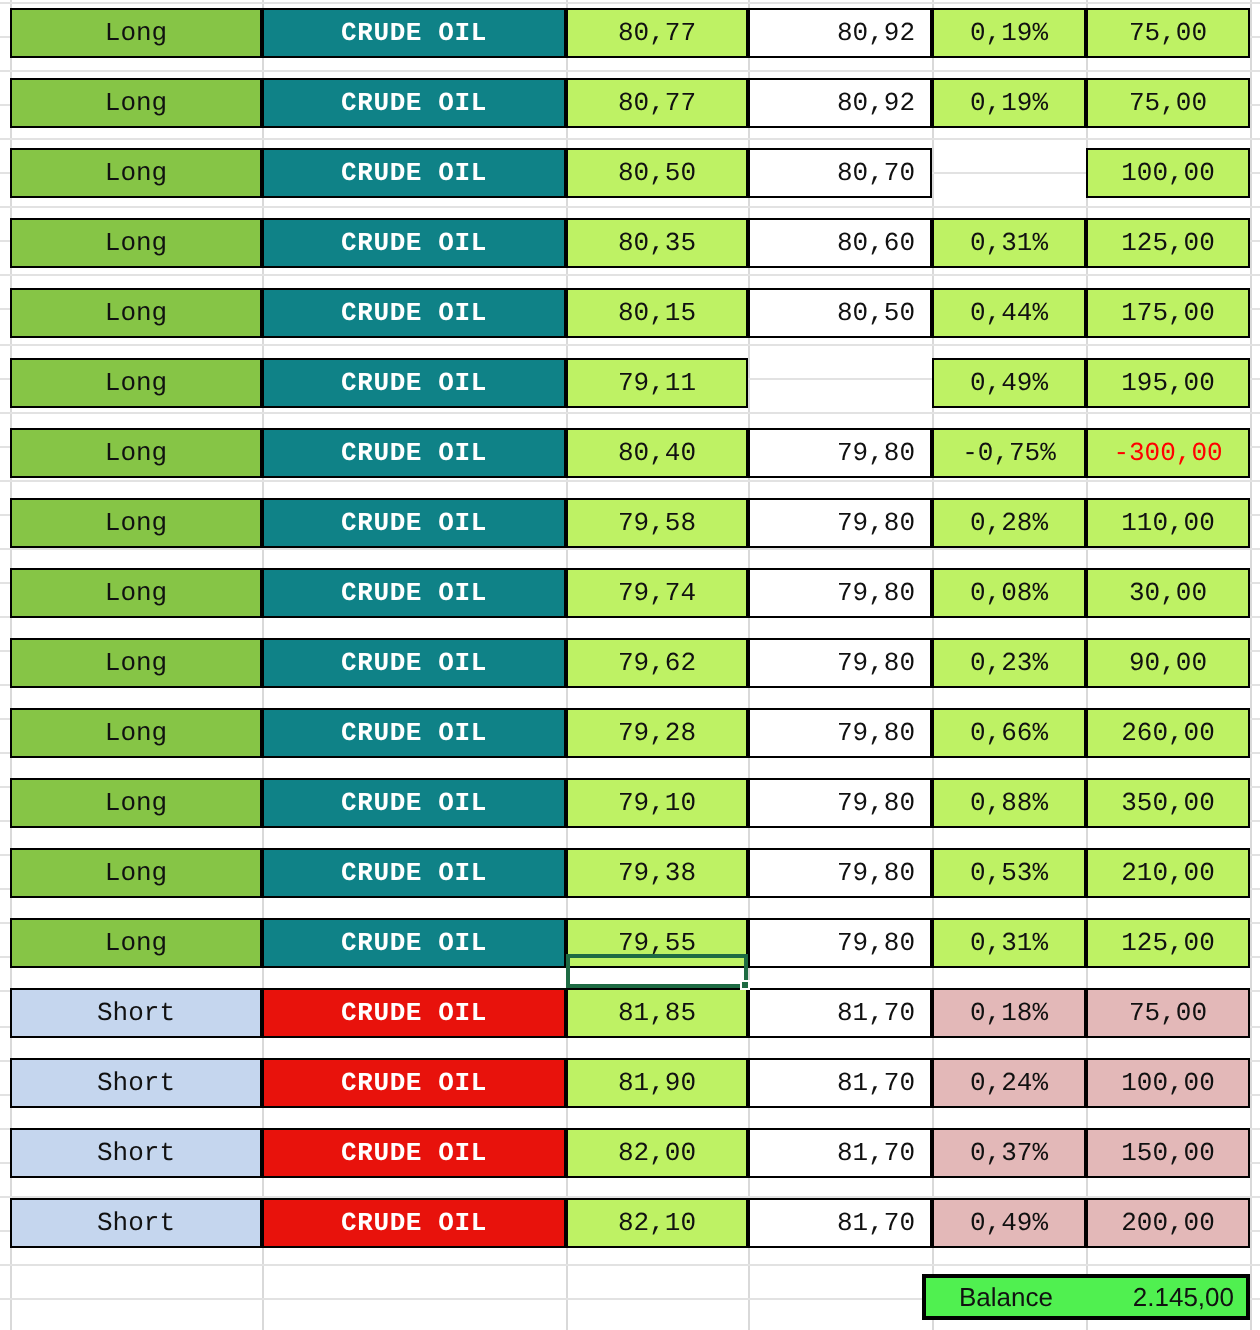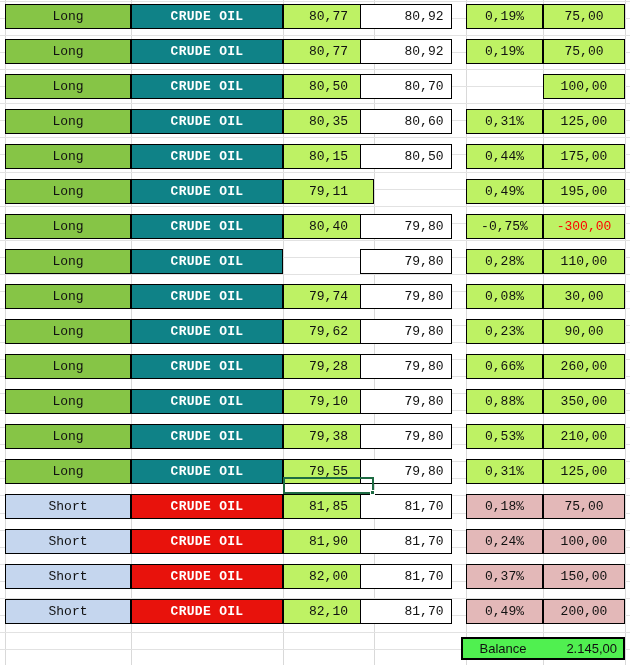--- a/index.html
+++ b/index.html
@@ -41,21 +41,21 @@
     border:1px solid #000000;
     font-size:13px;
     text-align:center;
     color:#111111;
     white-space:nowrap;
     overflow:hidden;
   }
   .c-dir   { left:5px;   width:126px; }
   .c-instr { left:131px; width:152px; }
   .c-open  { left:283px; width:91px;  }
-  .c-close { left:360px; width:92px;padding-left:36px;  }
+  .c-close { left:374px; width:92px;padding-left:36px;  }
   .c-pct   { left:466px; width:77px;  }
   .c-val   { left:543px; width:82px;  }
 
   
   .fill-long   { background:#86c546; }
   .fill-short  { background:#c5d6ee; }
   .fill-teal   { background:#0f8287; color:#ffffff; font-weight:bold; letter-spacing:.3px; }
   .fill-red    { background:#e8120c; color:#ffffff; font-weight:bold; letter-spacing:.3px; }
   .fill-ltgrn  { background:#bef264; }
   .fill-white  { background:#ffffff; }
@@ -201,20 +201,21 @@
         <div class="cell c-dir fill-long">Long</div>
         <div class="cell c-instr fill-teal">CRUDE OIL</div>
         <div class="cell c-open fill-ltgrn">80,40</div>
         <div class="cell c-close fill-white">79,80</div>
         <div class="cell c-pct fill-ltgrn">-0,75%</div>
         <div class="cell c-val fill-ltgrn neg">-300,00</div>
       </div>
       <div class="row" style="top: 249px;">
         <div class="cell c-dir fill-long">Long</div>
         <div class="cell c-instr fill-teal">CRUDE OIL</div>
+        <div class="cell c-open fill-ltgrn">79,58</div>
         <div class="cell c-close fill-white">79,80</div>
         <div class="cell c-pct fill-ltgrn">0,28%</div>
         <div class="cell c-val fill-ltgrn">110,00</div>
       </div>
       <div class="row" style="top: 284px;">
         <div class="cell c-dir fill-long">Long</div>
         <div class="cell c-instr fill-teal">CRUDE OIL</div>
         <div class="cell c-open fill-ltgrn">79,74</div>
         <div class="cell c-close fill-white">79,80</div>
         <div class="cell c-pct fill-ltgrn">0,08%</div>

